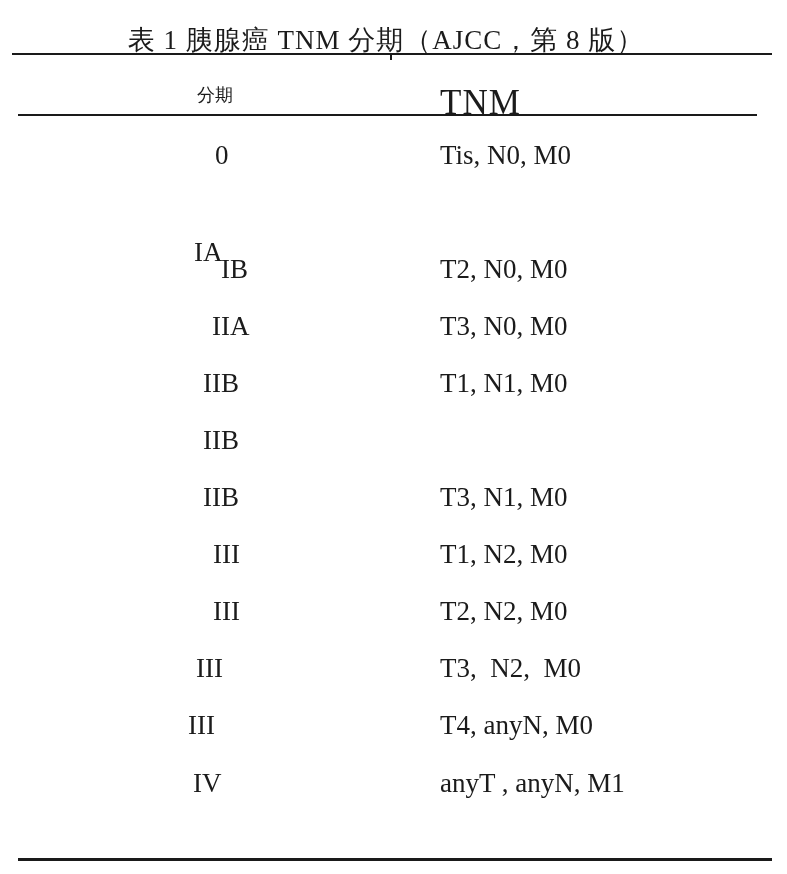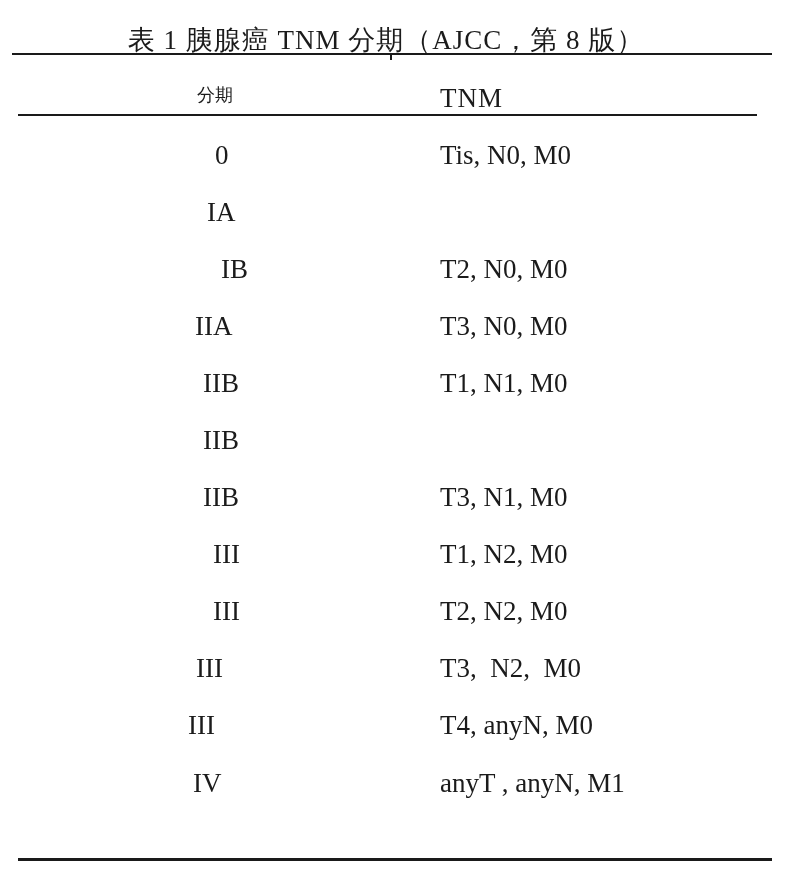--- a/index.html
+++ b/index.html
@@ -60,21 +60,21 @@
     position: absolute;
     left: 197px;
     top: 83px;
     font-size: 18px;
     white-space: pre;
   }
   .header-tnm {
     position: absolute;
     left: 440px;
     top: 83px;
-    font-size: 27px;
+    font-size: 35px;
     letter-spacing: 1px;
     white-space: pre;
   }
   .table-body {
     position: absolute;
     top: 126px;
     left: 0;
     width: 100%;
   }
   .trow {
@@ -89,23 +89,23 @@
     position: absolute;
     top: 50%;
     transform: translateY(-50%);
     font-size: 27px;
     white-space: pre;
   }
   .stage-cell { left: 203px; }
   .tnm-cell   { left: 440px; }
   
   .trow:nth-child(1)  .stage-cell { left: 215px; }
-  .trow:nth-child(2)  .stage-cell { left: 207px; }
+  .trow:nth-child(2)  .stage-cell { left: 194px; margin-top: 40px; }
   .trow:nth-child(3)  .stage-cell { left: 205px; margin-left: 16px; }
-  .trow:nth-child(4)  .stage-cell { left: 195px; }
+  .trow:nth-child(4)  .stage-cell { left: 212px; }
   .trow:nth-child(5)  .stage-cell { left: 203px; }
   .trow:nth-child(6)  .stage-cell { left: 203px; }
   .trow:nth-child(7)  .stage-cell { left: 203px; }
   .trow:nth-child(8)  .stage-cell { left: 213px; }
   .trow:nth-child(9)  .stage-cell { left: 213px; }
   .trow:nth-child(10) .stage-cell { left: 196px; }
   .trow:nth-child(11) .stage-cell { left: 188px; }
   .trow:nth-child(12) .stage-cell { left: 193px; text-align: right; }
 </style>
 </head>

